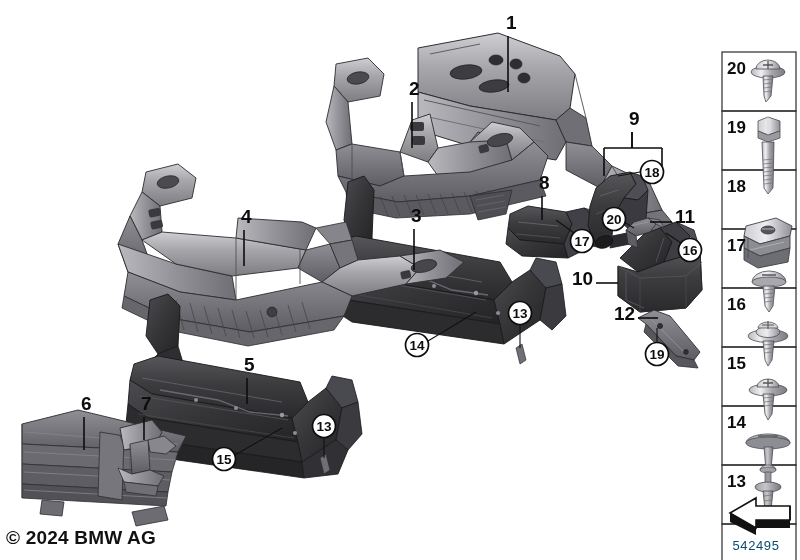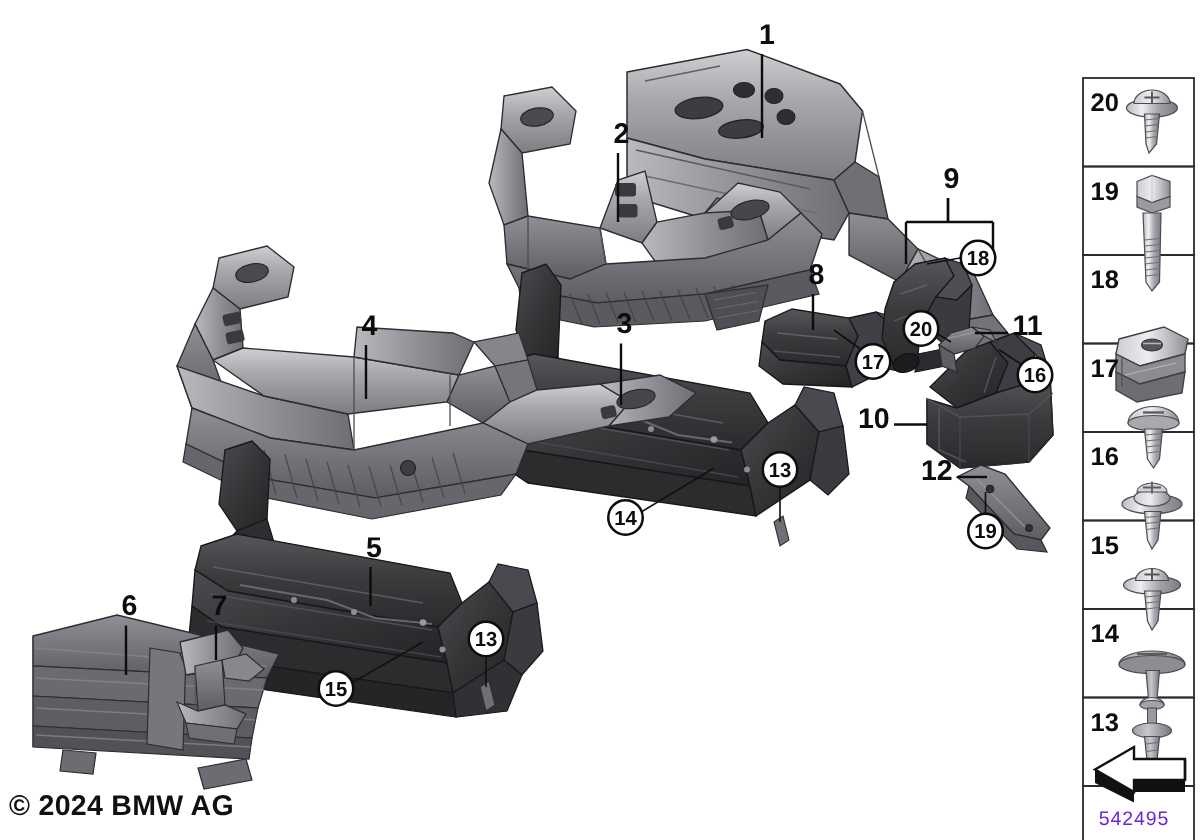--- a/index.html
+++ b/index.html
@@ -45,21 +45,21 @@
     letter-spacing:.2px;
     color:#111;
     font-family:"Liberation Sans", sans-serif;
   }
   #diagram-id{
     position:absolute;
     left:718px;top:538px;
     width:76px;
     text-align:center;
     font-size:13px;
-    color:#6d28d9;
+    color:#0c4a6e;
     letter-spacing:.6px;
     font-family:"Liberation Sans", sans-serif;
   }
 </style>
 </head>
 <body>
 
 <div id="stage">
 
   <svg class="layer" viewBox="0 0 800 560">

